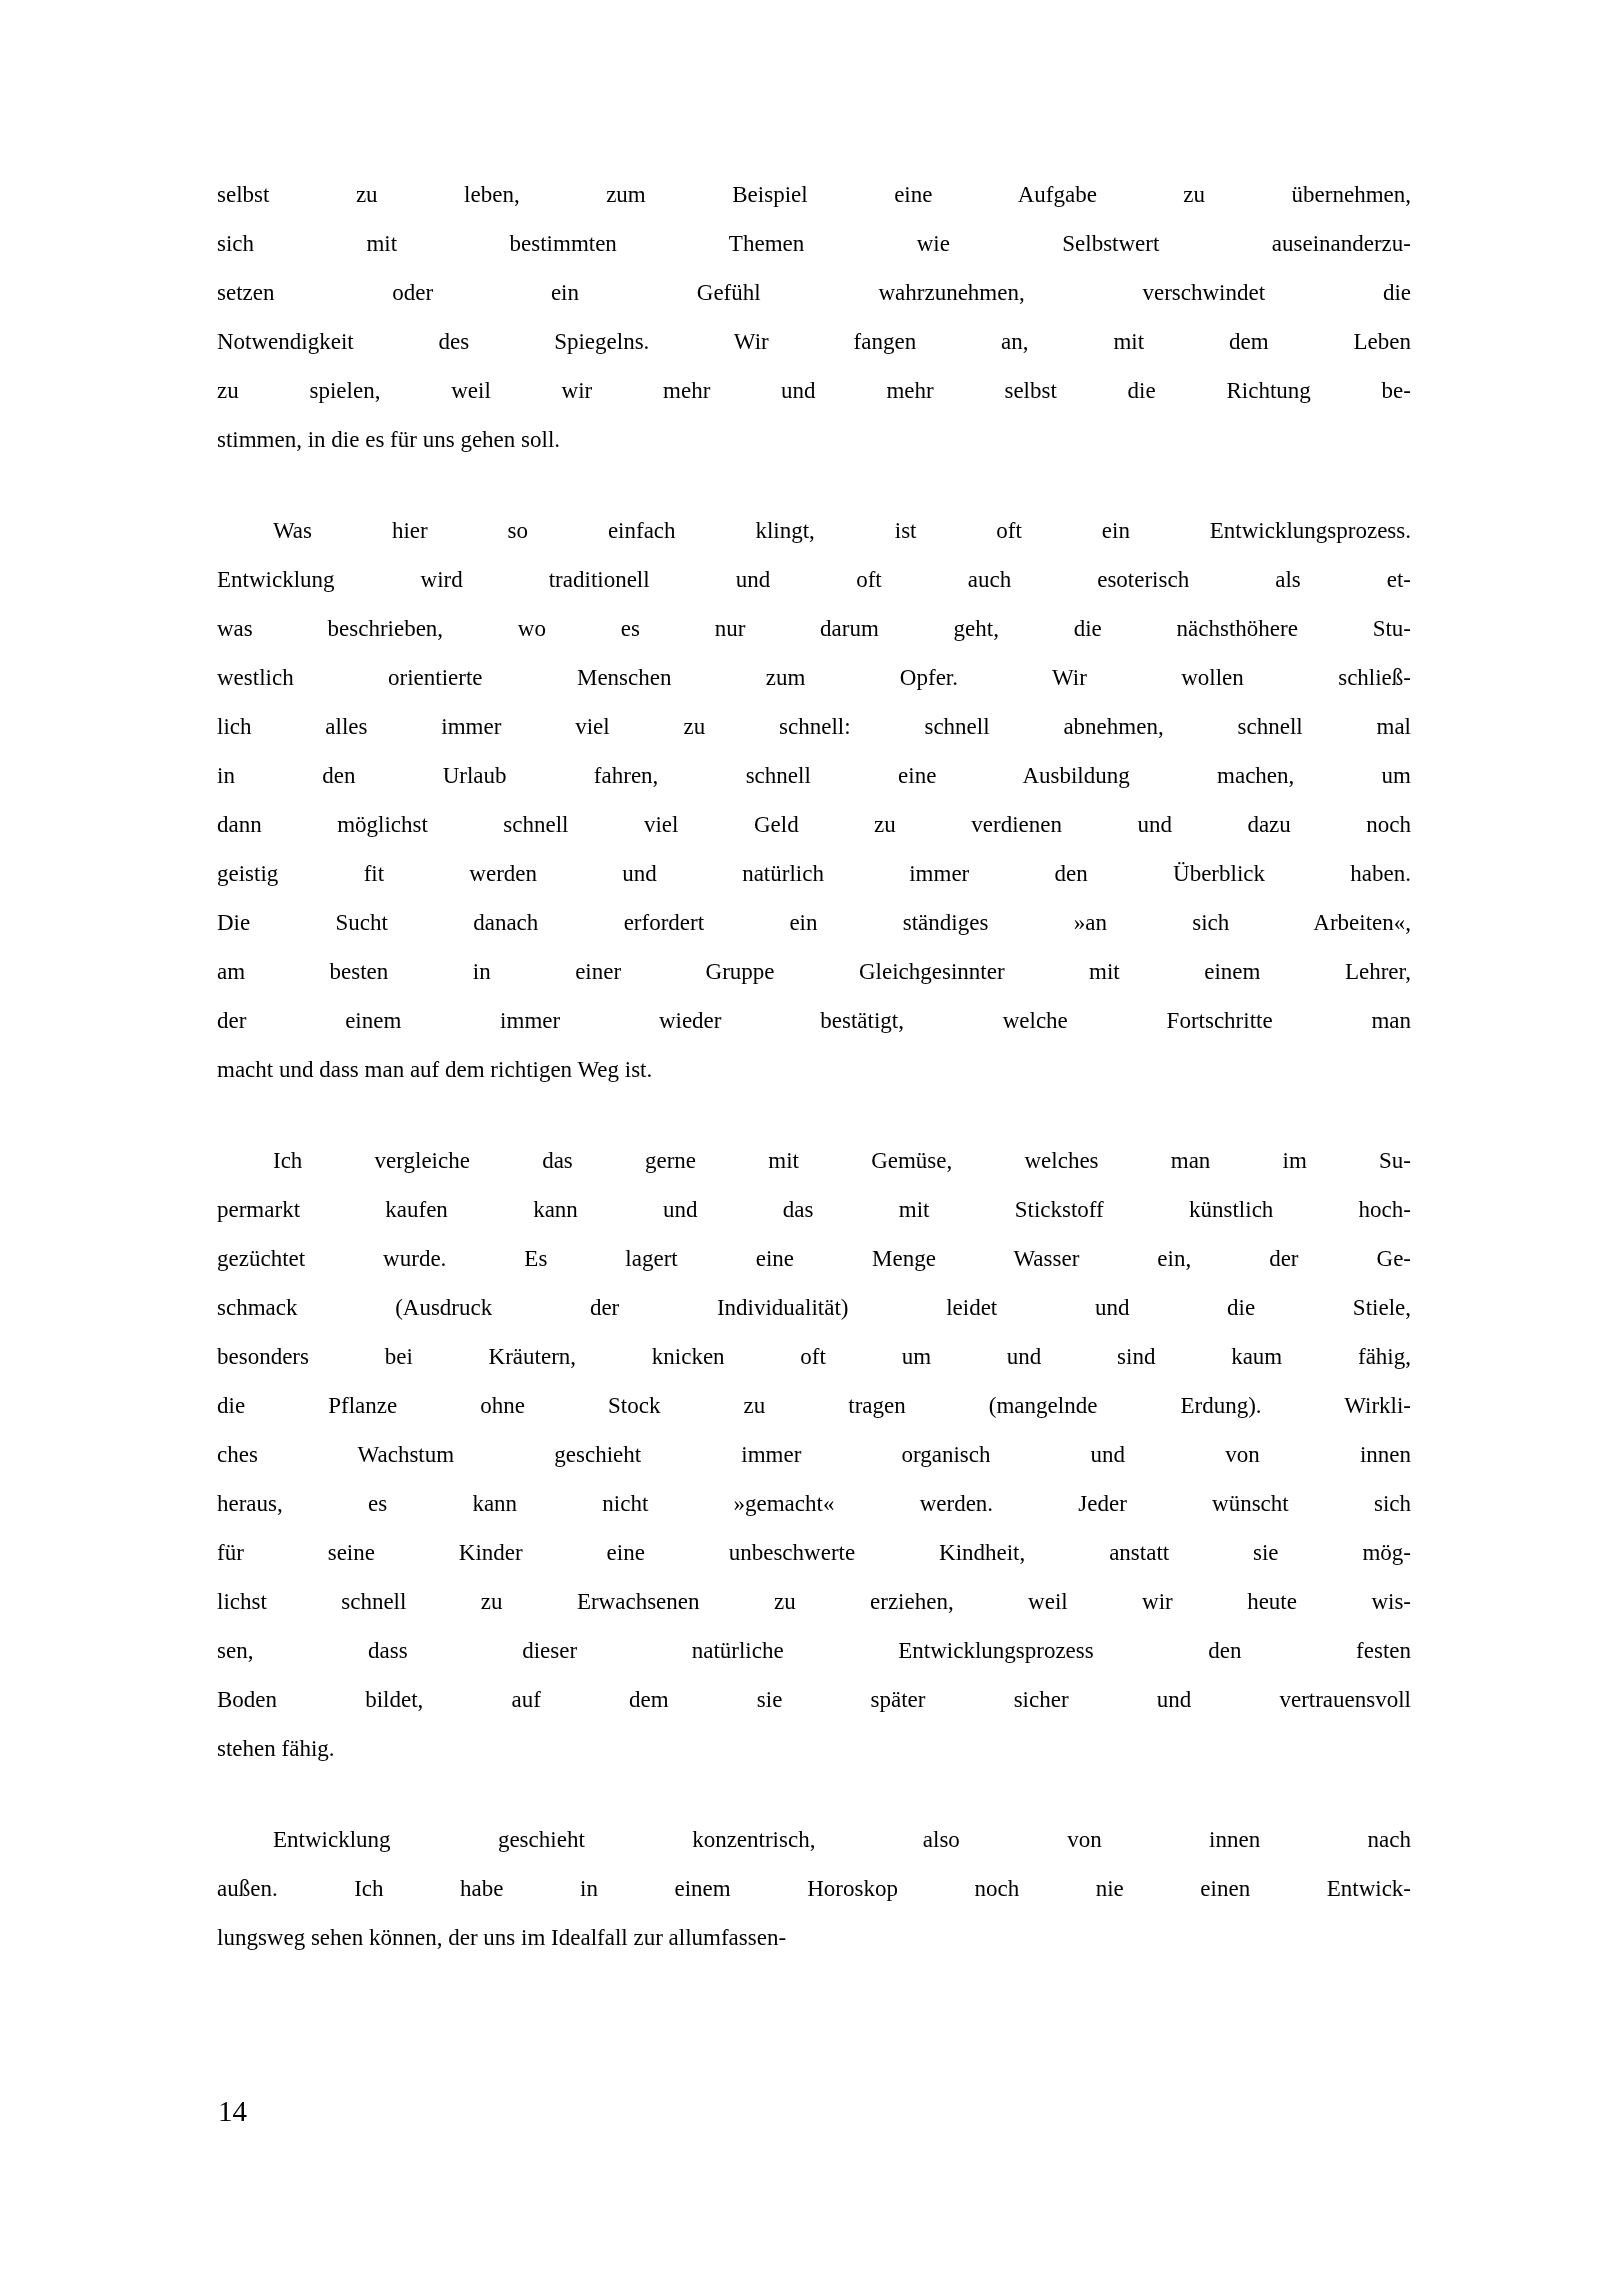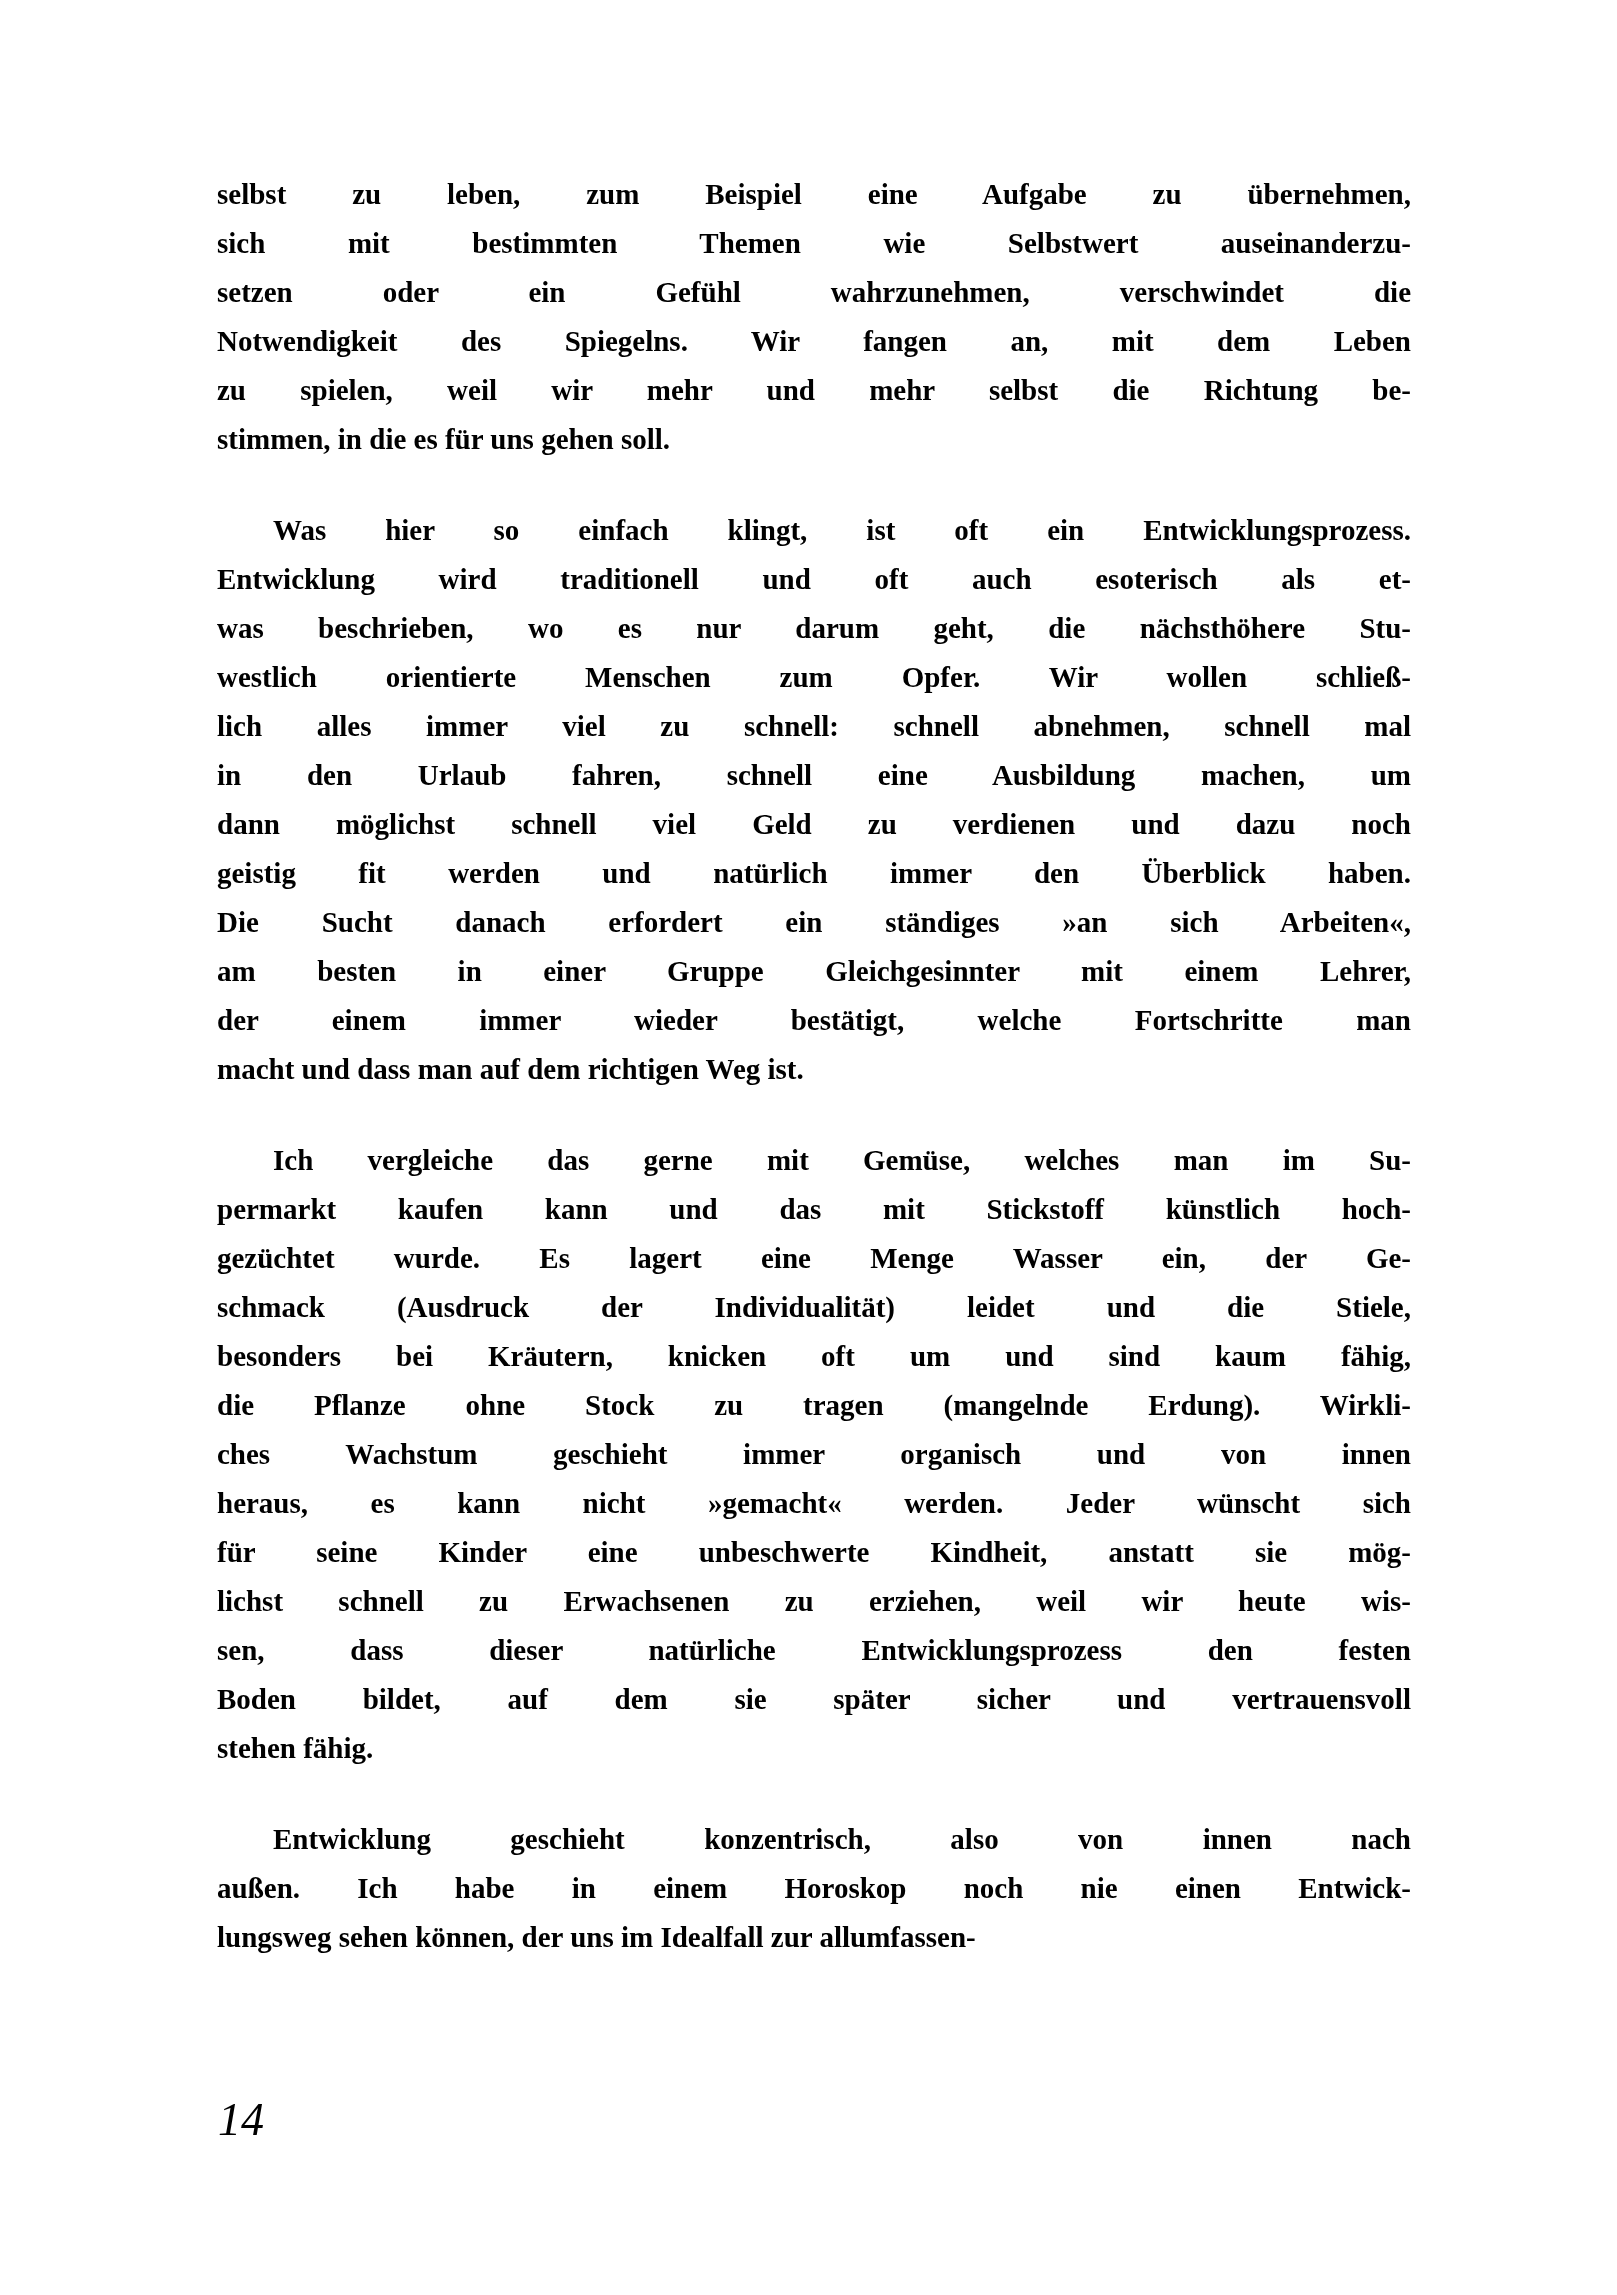--- a/index.html
+++ b/index.html
@@ -13,23 +13,22 @@
     height: 2295px;
     font-family: "Liberation Serif", "DejaVu Serif", serif;
     color: #000000;
     overflow: hidden;
   }
   .text-block {
     position: absolute;
     left: 217px;
     top: 170px;
     width: 1194px;
-    font-size: 29px;
+    font-size: 23px;
     line-height: 49px;
-    font-weight: bold;
   }
   .para {
     margin: 0 0 42px 0;
     padding: 0;
   }
   .para:last-child {
     margin-bottom: 0;
     margin-top: 16px;
   }
   .para.indent .line:first-child {
@@ -41,23 +40,22 @@
     -moz-text-align-last: justify;
   }
   .line.last {
     text-align-last: left;
     -moz-text-align-last: left;
   }
   .page-number {
     position: absolute;
     left: 218px;
     top: 2097px;
-    font-size: 46px;
+    font-size: 29px;
     line-height: 1;
-    font-style: italic;
   }
 </style>
 </head>
 <body>
 
 <div>
   <div class="text-block">
       <div class="para">
         <div class="line">selbst zu leben, zum Beispiel eine Aufgabe zu übernehmen,</div>
         <div class="line">sich mit bestimmten Themen wie Selbstwert auseinanderzu-</div>

